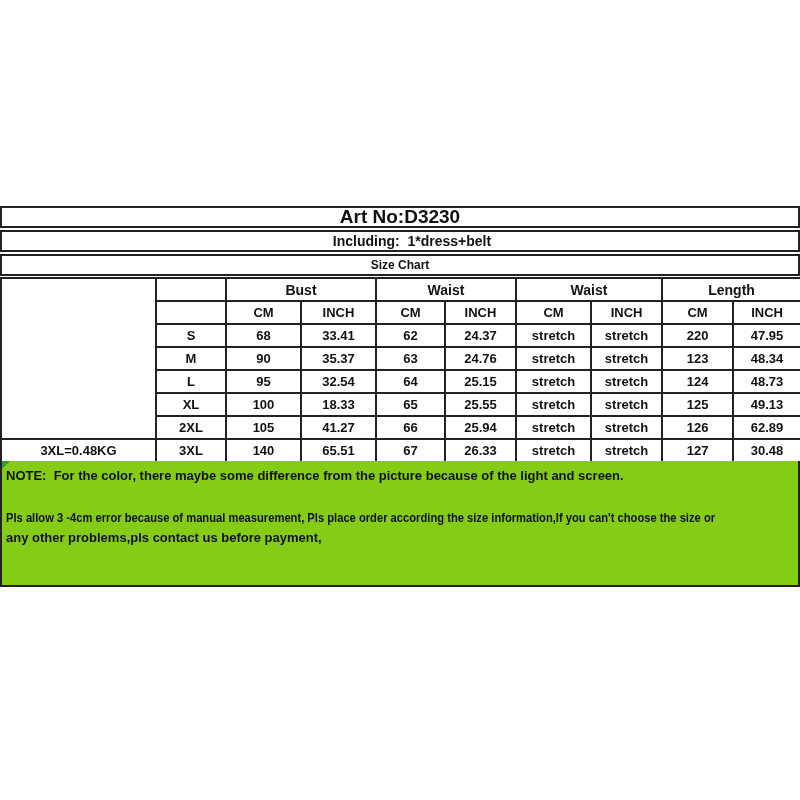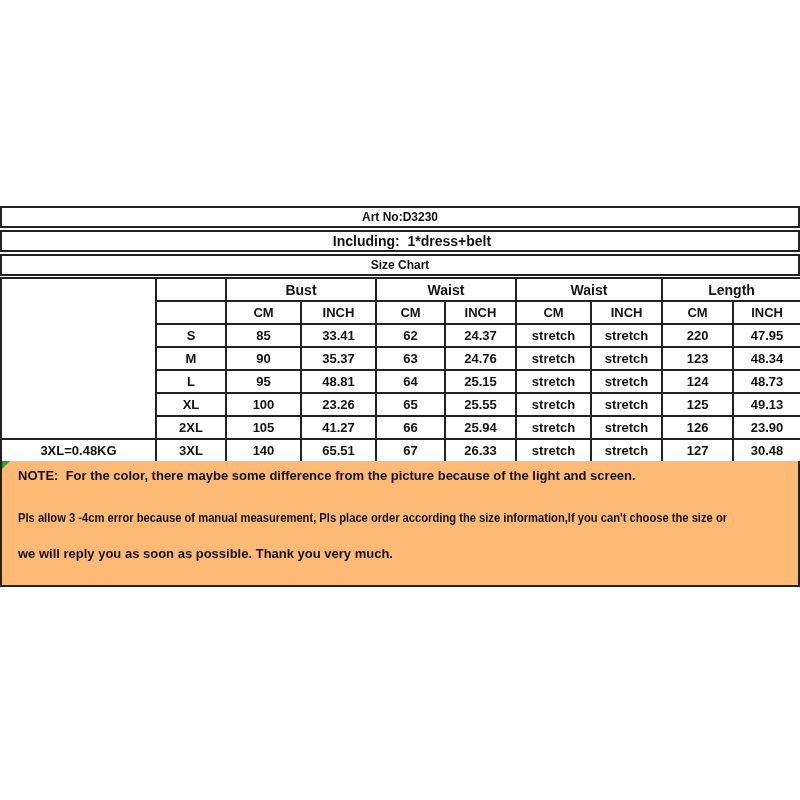--- a/index.html
+++ b/index.html
@@ -20,21 +20,21 @@
     left: 0;
     width: 800px;
     box-sizing: border-box;
     border: 2px solid #222222;
     background: #ffffff;
     display: flex;
     align-items: center;
     justify-content: center;
     font-weight: bold;
   }
-  #bar-art       { top: 206px; height: 22px; font-size: 12px; }
+  #bar-art       { top: 206px; height: 22px; font-size: 19px; }
   #bar-including { top: 230px; height: 22px; font-size: 14px; padding-left: 24px; }
   #bar-title     { top: 254px; height: 22px; font-size: 12px; }
   .pre { white-space: pre-wrap; }
 
   table#size-table {
     position: absolute;
     top: 277px;
     left: 0;
     width: 800px;
     border-collapse: collapse;
@@ -57,24 +57,24 @@
 
   .notes {
     position: absolute;
     top: 461px;
     left: 0;
     width: 800px;
     height: 126px;
     box-sizing: border-box;
     border: 2px solid #222222;
     border-top: none;
-    background: #fdba74;
+    background: #84cc16;
     font-size: 13px;
     font-weight: bold;
-    padding-left: 16px;
+    padding-left: 4px;
     overflow: hidden;
   }
   .notes .line { line-height: 20px; }
   #note-color   { margin-top: 5px; }
   #note-meas-1  { margin-top: 22px; white-space: nowrap; transform: scaleX(0.86); transform-origin: 0 50%; }
   #note-meas-2  { margin-top: 0; }
   #note-reply   { margin-top: 16px; }
 
   .corner-marker {
     position: absolute;
@@ -121,21 +121,21 @@
     <th>INCH</th>
     <th>CM</th>
     <th>INCH</th>
     <th>CM</th>
     <th>INCH</th>
     <th>CM</th>
     <th>INCH</th>
   </tr>
   <tr>
     <td>S</td>
-    <td>85</td>
+    <td>68</td>
     <td>33.41</td>
     <td>62</td>
     <td>24.37</td>
     <td>stretch</td>
     <td>stretch</td>
     <td>220</td>
     <td>47.95</td>
   </tr>
   <tr>
     <td>M</td>
@@ -144,63 +144,63 @@
     <td>63</td>
     <td>24.76</td>
     <td>stretch</td>
     <td>stretch</td>
     <td>123</td>
     <td>48.34</td>
   </tr>
   <tr>
     <td>L</td>
     <td>95</td>
-    <td>48.81</td>
+    <td>32.54</td>
     <td>64</td>
     <td>25.15</td>
     <td>stretch</td>
     <td>stretch</td>
     <td>124</td>
     <td>48.73</td>
   </tr>
   <tr>
     <td>XL</td>
     <td>100</td>
-    <td>23.26</td>
+    <td>18.33</td>
     <td>65</td>
     <td>25.55</td>
     <td>stretch</td>
     <td>stretch</td>
     <td>125</td>
     <td>49.13</td>
   </tr>
   <tr>
     <td>2XL</td>
     <td>105</td>
     <td>41.27</td>
     <td>66</td>
     <td>25.94</td>
     <td>stretch</td>
     <td>stretch</td>
     <td>126</td>
-    <td>23.90</td>
+    <td>62.89</td>
   </tr>
   <tr>
     <td>3XL=0.48KG</td>
     <td>3XL</td>
     <td>140</td>
     <td>65.51</td>
     <td>67</td>
     <td>26.33</td>
     <td>stretch</td>
     <td>stretch</td>
     <td>127</td>
     <td>30.48</td>
   </tr>
 </tbody>
   </table>
 
 <div class="notes">
   <span class="corner-marker"></span>
   <div class="line pre" id="note-color">NOTE:  For the color, there maybe some difference from the picture because of the light and screen.</div>
   <div class="line" id="note-meas-1">Pls allow 3 -4cm error because of manual measurement, Pls place order according the size information,If you can't choose the size or</div>
-  <div class="line" id="note-reply">we will reply you as soon as possible. Thank you very much.</div>
+  <div class="line" id="note-meas-2">any other problems,pls contact us before payment,</div>
 </div>
 
 </body></html>

